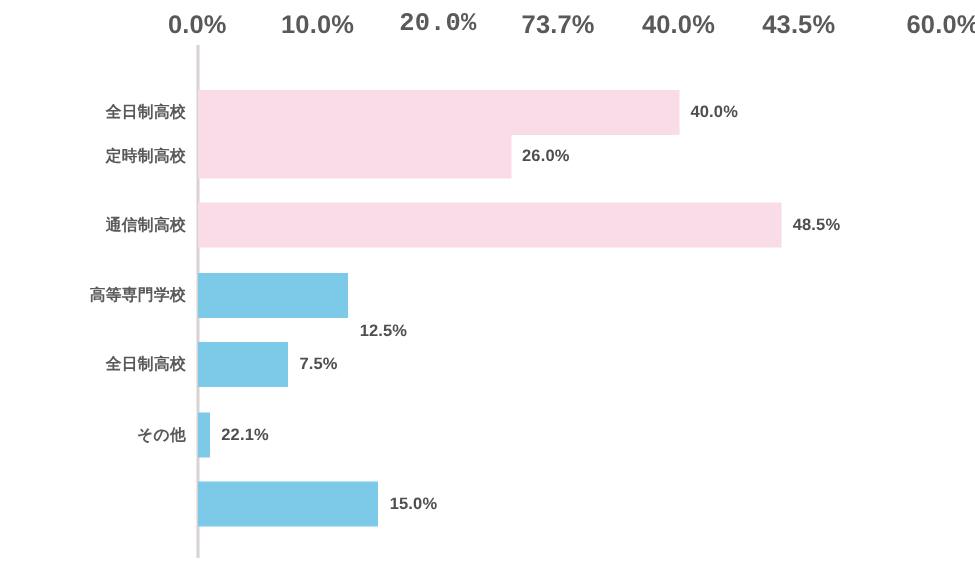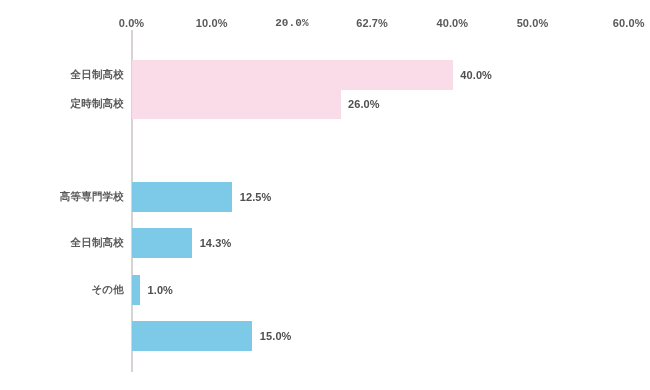--- a/index.html
+++ b/index.html
@@ -26,26 +26,25 @@
     position: absolute;
     left: 0;
     top: 0;
     width: 650px;
     height: 30px;
   }
   .x-tick-label {
     position: absolute;
     top: 7px;
     transform: translateX(-50%);
-    font-size: 11px;
+    font-size: 17px;
     font-weight: bold;
     color: #595959;
     white-space: nowrap;
     letter-spacing: 0.1px;
-    margin-top: 10px;
   }
 
   
   #plot-area {
     position: absolute;
     left: 0;
     top: 30px;
     width: 650px;
     height: 348px;
   }
@@ -98,52 +97,57 @@
 </style>
 </head>
 <body>
 
 <div id="chart-root">
 
   <div id="x-axis-ticks">
       <div class="x-tick-label" style="left: 131.5px;">0.0%</div>
       <div class="x-tick-label" style="left: 211.7px;">10.0%</div>
       <div class="x-tick-label" style="left: 291.9px; font-family: Liberation Mono, monospace;">20.0%</div>
-      <div class="x-tick-label" style="left: 372.1px;">62.7%</div>
+      <div class="x-tick-label" style="left: 372.1px;">73.7%</div>
       <div class="x-tick-label" style="left: 452.3px;">40.0%</div>
-      <div class="x-tick-label" style="left: 532.5px;">50.0%</div>
+      <div class="x-tick-label" style="left: 532.5px;">43.5%</div>
       <div class="x-tick-label" style="left: 612.7px; padding-left: 32px;">60.0%</div>
     </div>
 
   <div id="plot-area">
     <div id="y-axis-line"></div>
   <div class="bar-row" style="top: 22px;">
         <div class="cat-label">全日制高校</div>
         <div class="bar pink" style="width: 320.8px;"></div>
         <div class="bar-value" style="left: 460.3px;">40.0%</div>
       </div>
       <div class="bar-row" style="top: 50.5px;">
         <div class="cat-label">定時制高校</div>
         <div class="bar pink" style="width: 208.52px;"></div>
         <div class="bar-value" style="left: 348.02px; text-align: center;">26.0%</div>
       </div>
+      <div class="bar-row" style="top: 97px;">
+        <div class="cat-label">通信制高校</div>
+        <div class="bar pink" style="width: 388.97px;"></div>
+        <div class="bar-value" style="left: 528.47px;">48.5%</div>
+      </div>
       <div class="bar-row" style="top: 143.5px;">
         <div class="cat-label">高等専門学校</div>
         <div class="bar blue" style="width: 100.25px;"></div>
-        <div class="bar-value" style="left: 239.75px;">12.5%</div>
+        <div class="bar-value" style="left: 239.75px; margin-top: 24px;">12.5%</div>
       </div>
       <div class="bar-row" style="top: 190px;">
         <div class="cat-label">全日制高校</div>
         <div class="bar blue" style="width: 60.15px;"></div>
-        <div class="bar-value" style="left: 199.65px;">14.3%</div>
+        <div class="bar-value" style="left: 199.65px;">7.5%</div>
       </div>
       <div class="bar-row" style="top: 236.5px;">
         <div class="cat-label">その他</div>
         <div class="bar blue" style="width: 8.02px;"></div>
-        <div class="bar-value" style="left: 147.52px;">1.0%</div>
+        <div class="bar-value" style="left: 147.52px;">22.1%</div>
       </div>
       <div class="bar-row" style="top: 283px;">
         <div class="bar blue" style="width: 120.3px;"></div>
         <div class="bar-value" style="left: 259.8px;">15.0%</div>
       </div>
     </div>
 
 </div>
 
 </body></html>

